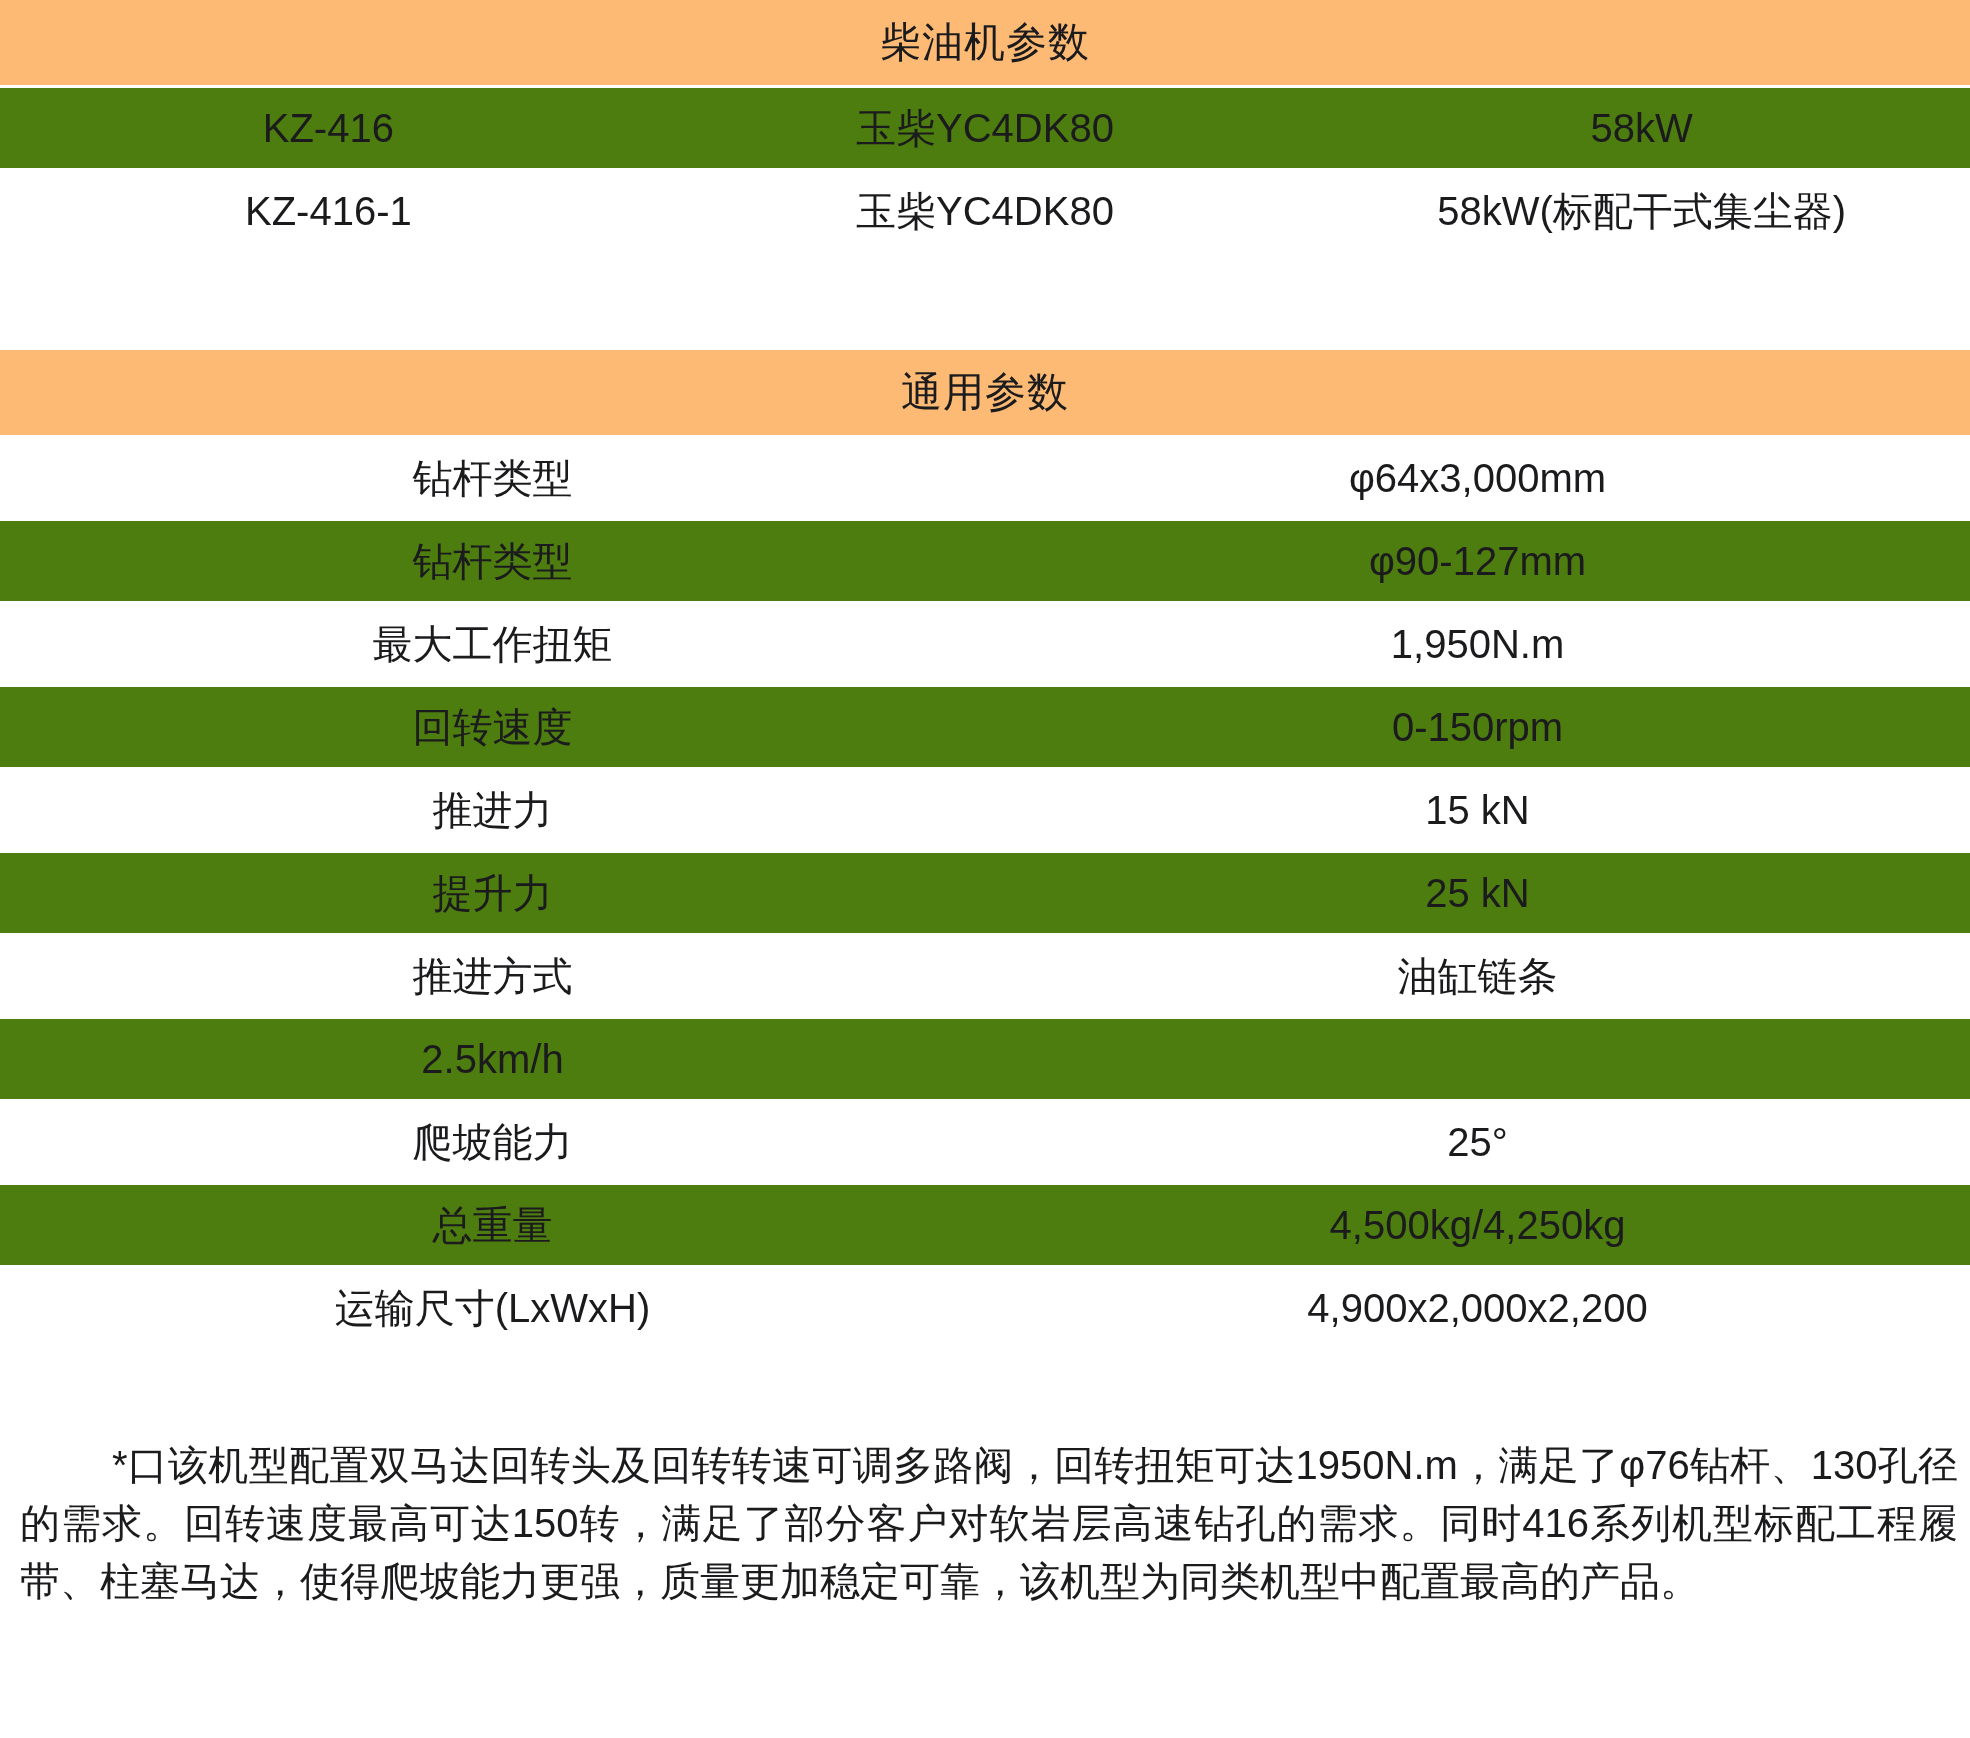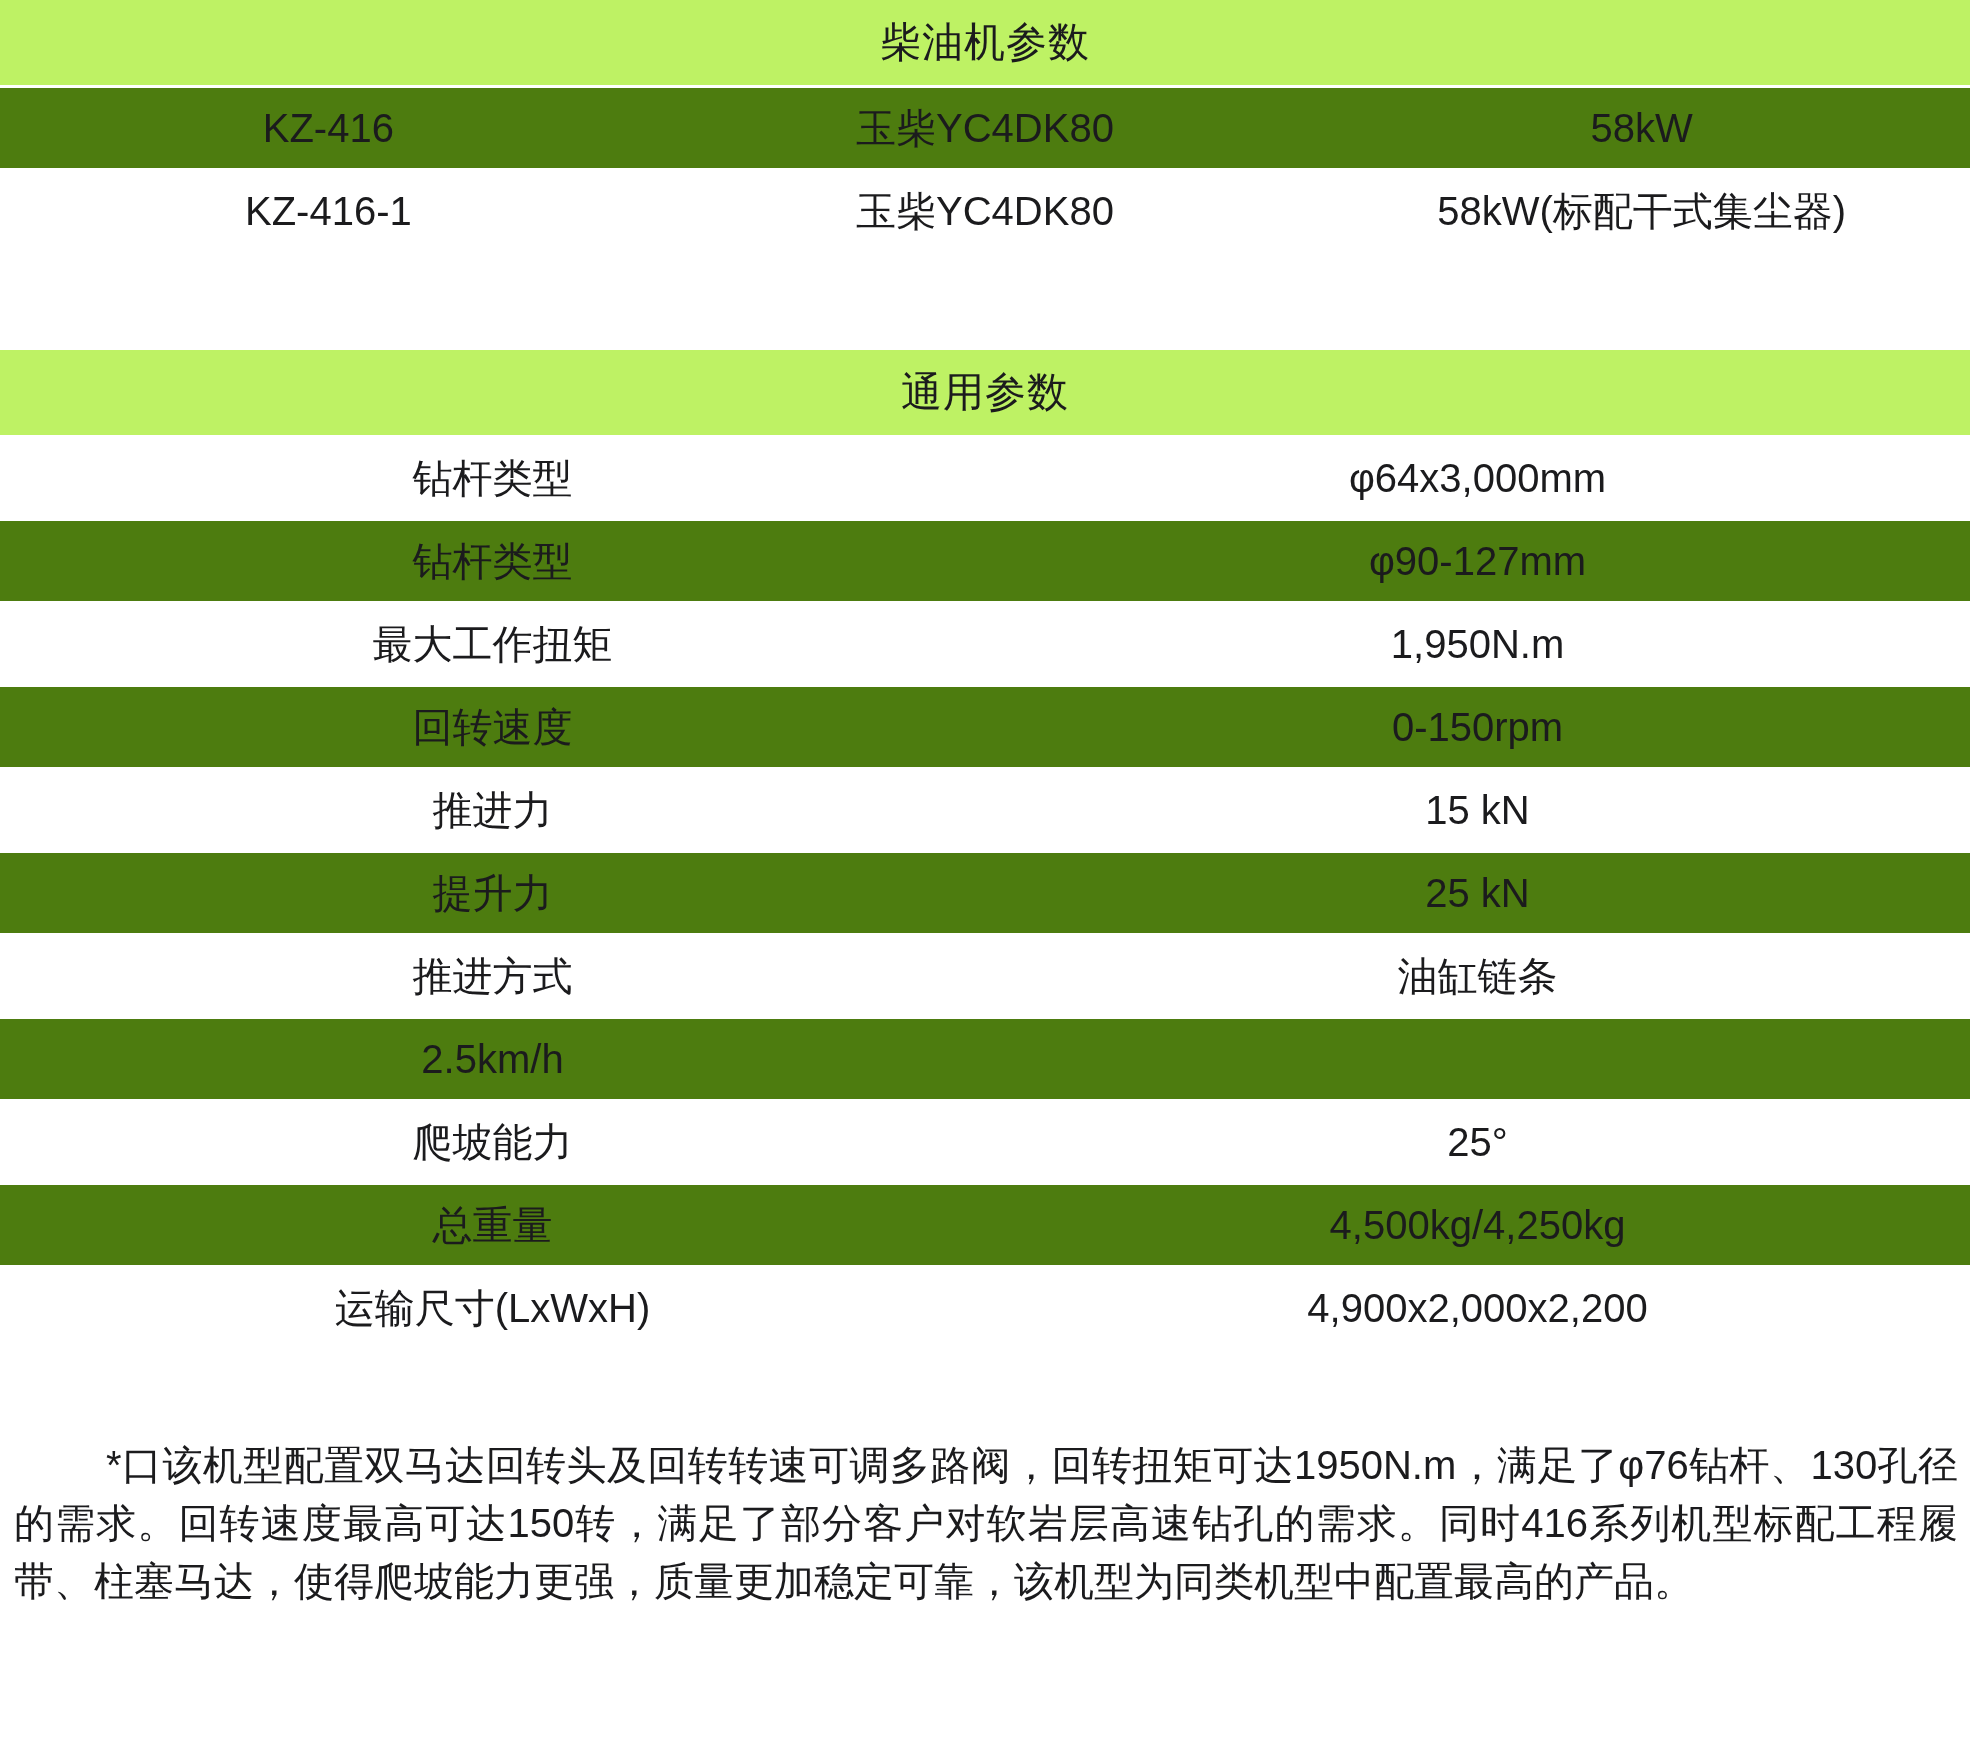--- a/index.html
+++ b/index.html
@@ -6,37 +6,37 @@
   body{
     width:1970px;height:1738px;
     background:#ffffff;
     font-family:"Liberation Sans","DejaVu Sans",sans-serif;
     color:#1b1b1d;
     -webkit-font-smoothing:antialiased;
   }
   .sheet{width:1970px;height:1738px;overflow:hidden;}
   .bar{
     height:85px;margin-bottom:3px;
-    background:#bef264;
+    background:#fdba74;
     display:flex;align-items:center;justify-content:center;
     font-size:41px;letter-spacing:1px;
   }
   .row{
     display:grid;align-items:center;
     height:80px;border-bottom:3px solid #ffffff;
     text-align:center;font-size:40px;
   }
   .cols3{grid-template-columns:1fr 1fr 1fr;}
   .cols2{grid-template-columns:1fr 1fr;}
   .head-row{height:76px;}
   .stripe{background:#4d7c0f;}
   .white{background:#ffffff;}
   .table-gap{height:96px;}
   .footnote{
-    margin:85px 0 0 2px;
+    margin:85px 0 0 8px;
     padding:0 12px;
     font-size:40px;line-height:58px;
     text-align:justify;text-indent:2.3em;
     color:#1b1b1d;
   }
   .cell{padding:0 8px;overflow:hidden;}
 </style>
 </head>
 <body>
 

